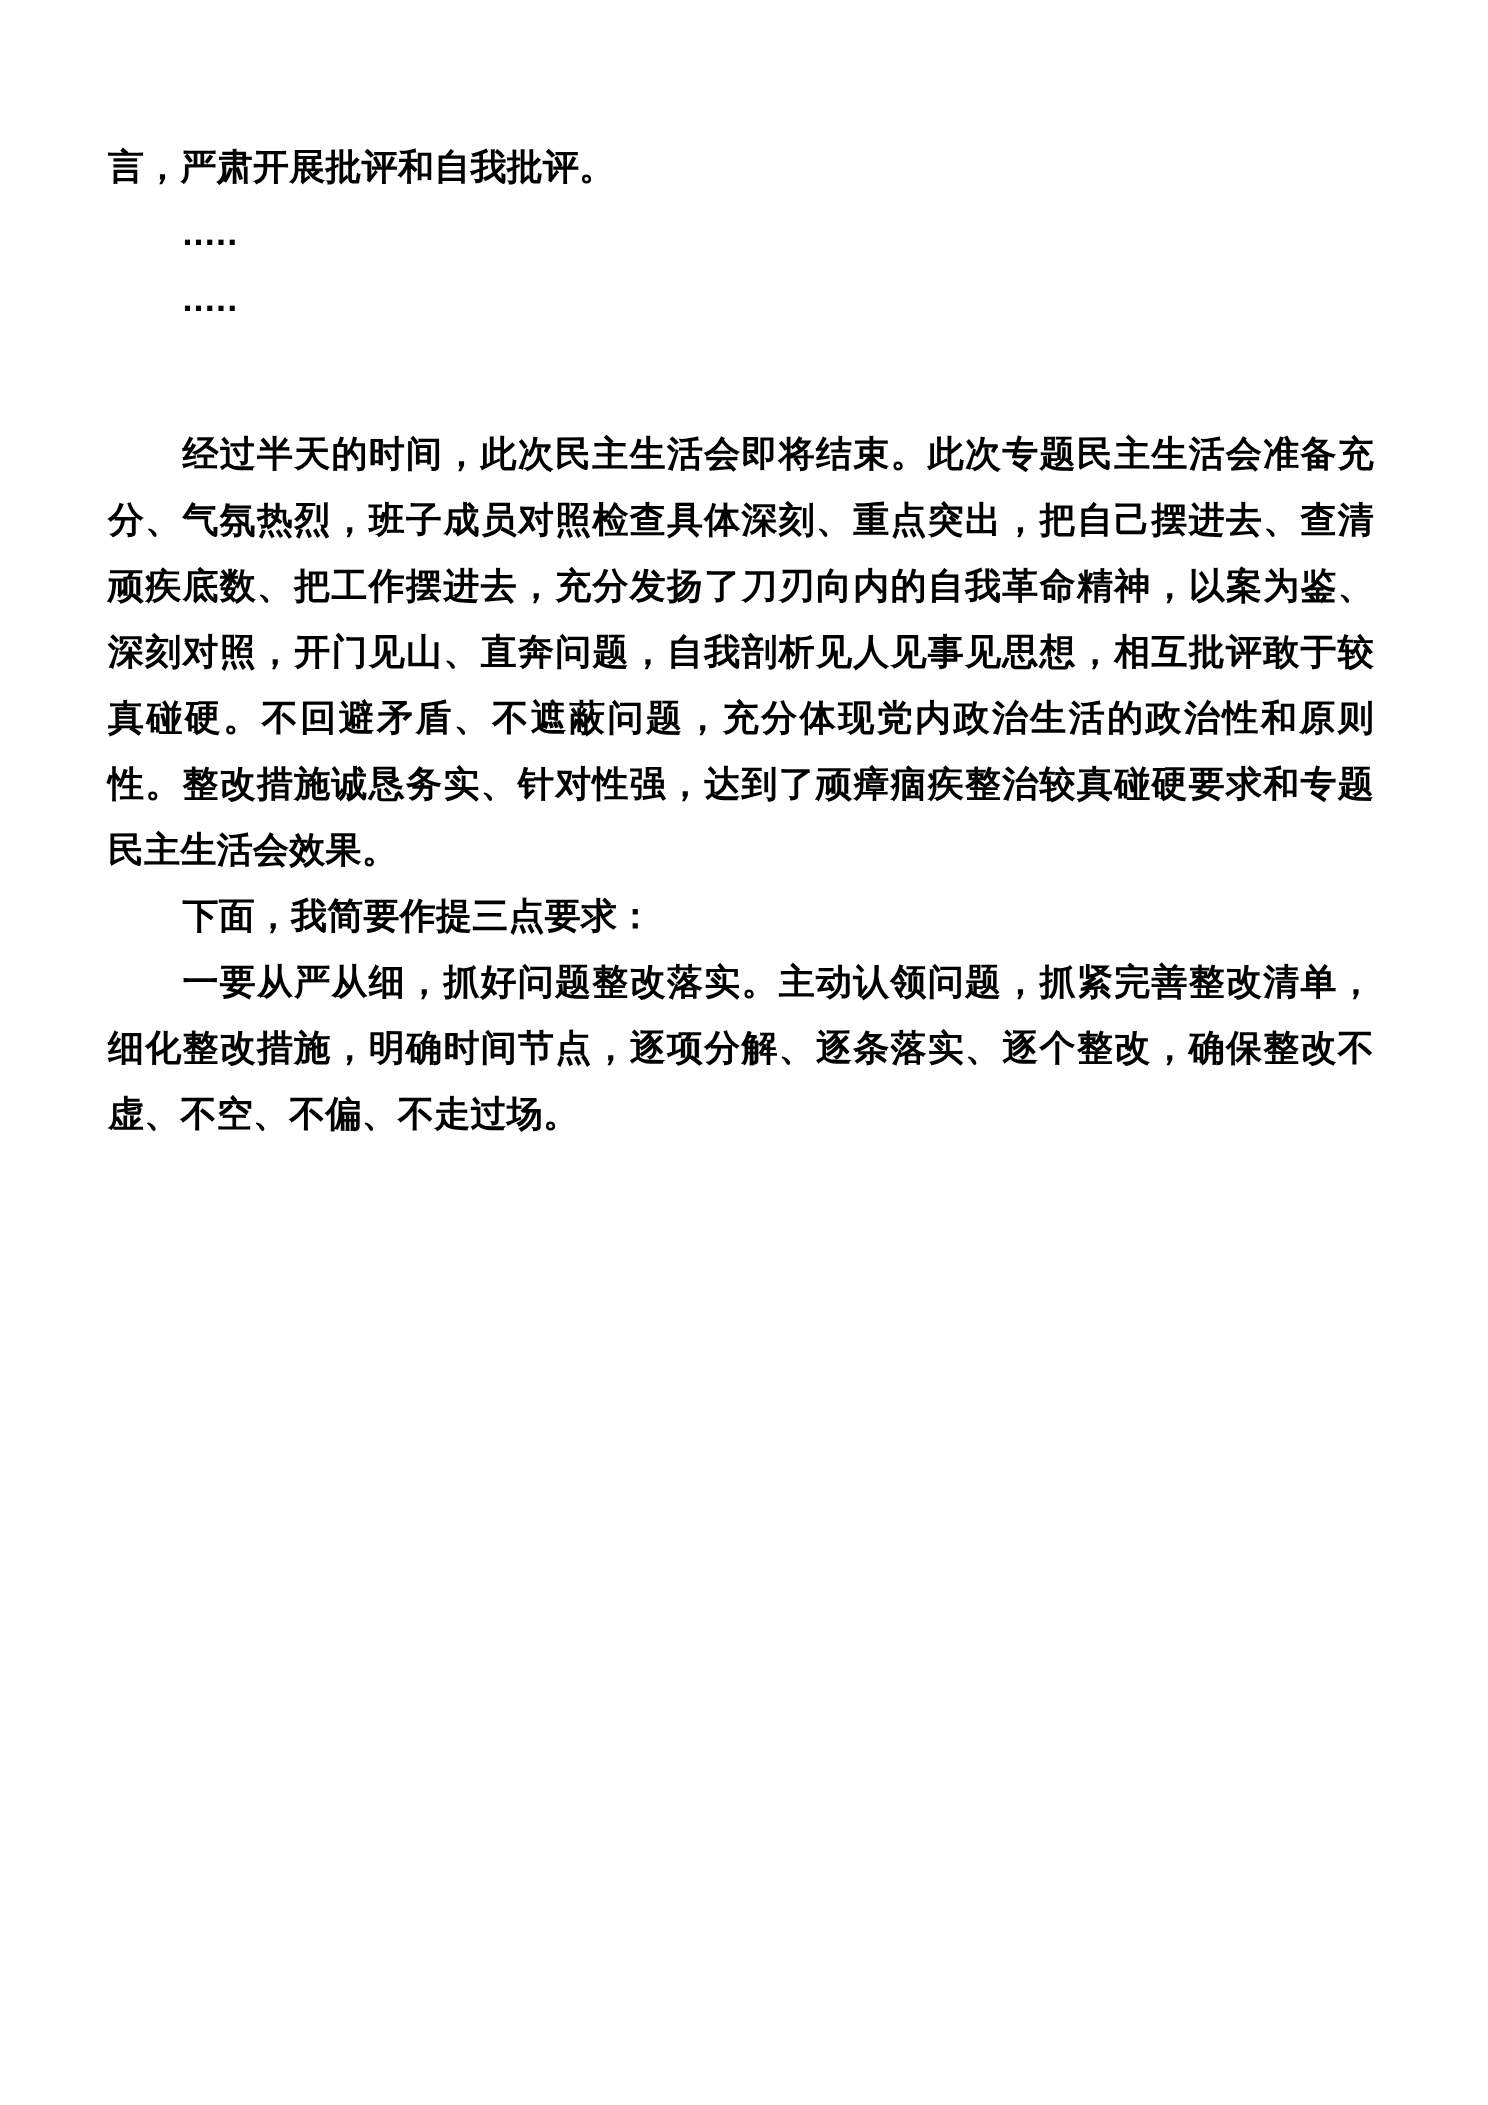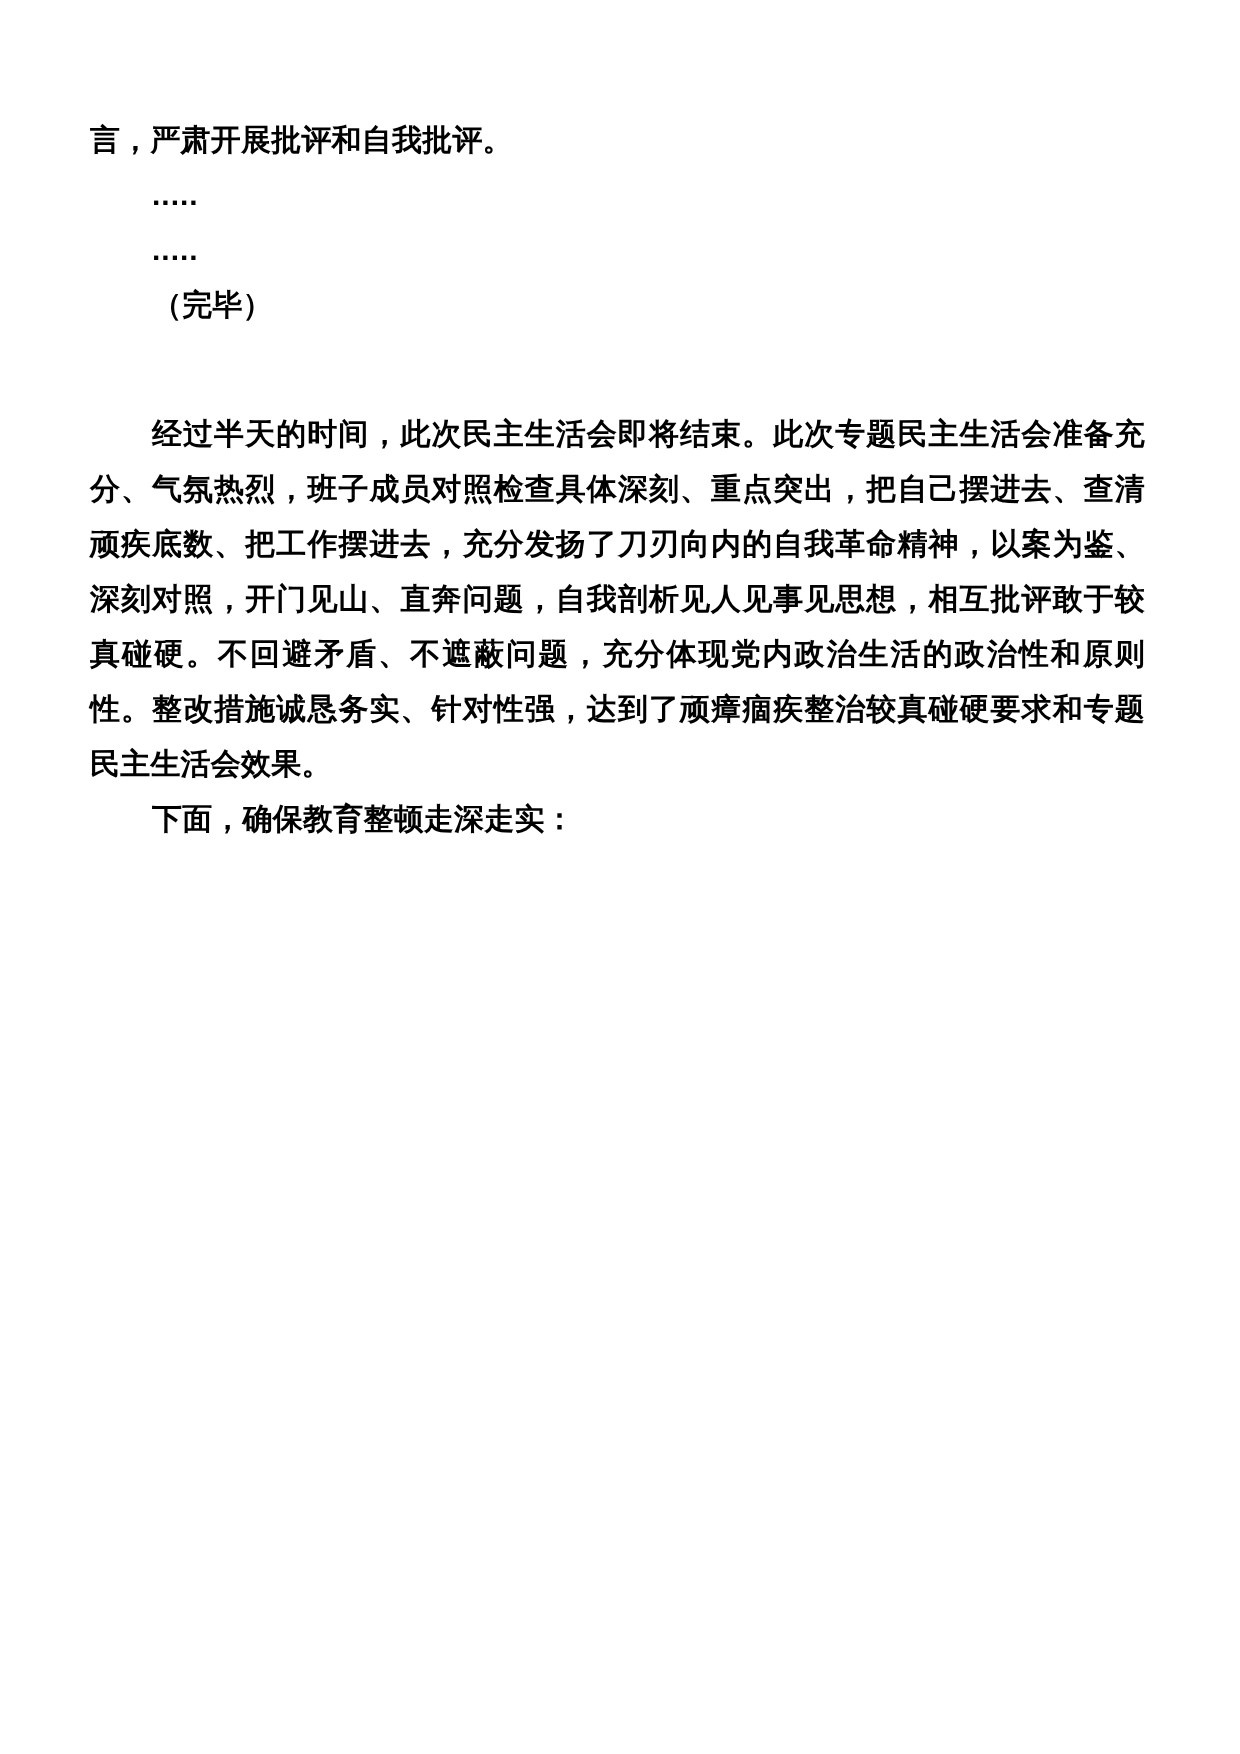--- a/index.html
+++ b/index.html
@@ -57,26 +57,26 @@
 <div class="page">
   <div class="doc-body">
 
     <p class="para no-indent">言，严肃开展批评和自我批评。</p>
 
 
     <p class="para dots-line">.....</p>
 
     <p class="para dots-line">.....</p>
 
-    <p class="para indent">（完毕）</p>
 
     <div class="gap-block"></div>
 
 
     <p class="para indent">经过半天的时间，此次民主生活会即将结束。此次专题民主生活会准备充分、气氛热烈，班子成员对照检查具体深刻、重点突出，把自己摆进去、查清顽疾底数、把工作摆进去，充分发扬了刀刃向内的自我革命精神，以案为鉴、深刻对照，开门见山、直奔问题，自我剖析见人见事见思想，相互批评敢于较真碰硬。不回避矛盾、不遮蔽问题，充分体现党内政治生活的政治性和原则性。整改措施诚恳务实、针对性强，达到了顽瘴痼疾整治较真碰硬要求和专题民主生活会效果。</p>
 
-    <p class="para indent">下面，确保教育整顿走深走实：</p>
+    <p class="para indent">下面，我简要作提三点要求：</p>
 
+    <p class="para indent">一要从严从细，抓好问题整改落实。主动认领问题，抓紧完善整改清单，细化整改措施，明确时间节点，逐项分解、逐条落实、逐个整改，确保整改不虚、不空、不偏、不走过场。</p>
 
 
 
   </div>
 </div>
 
 </body></html>

